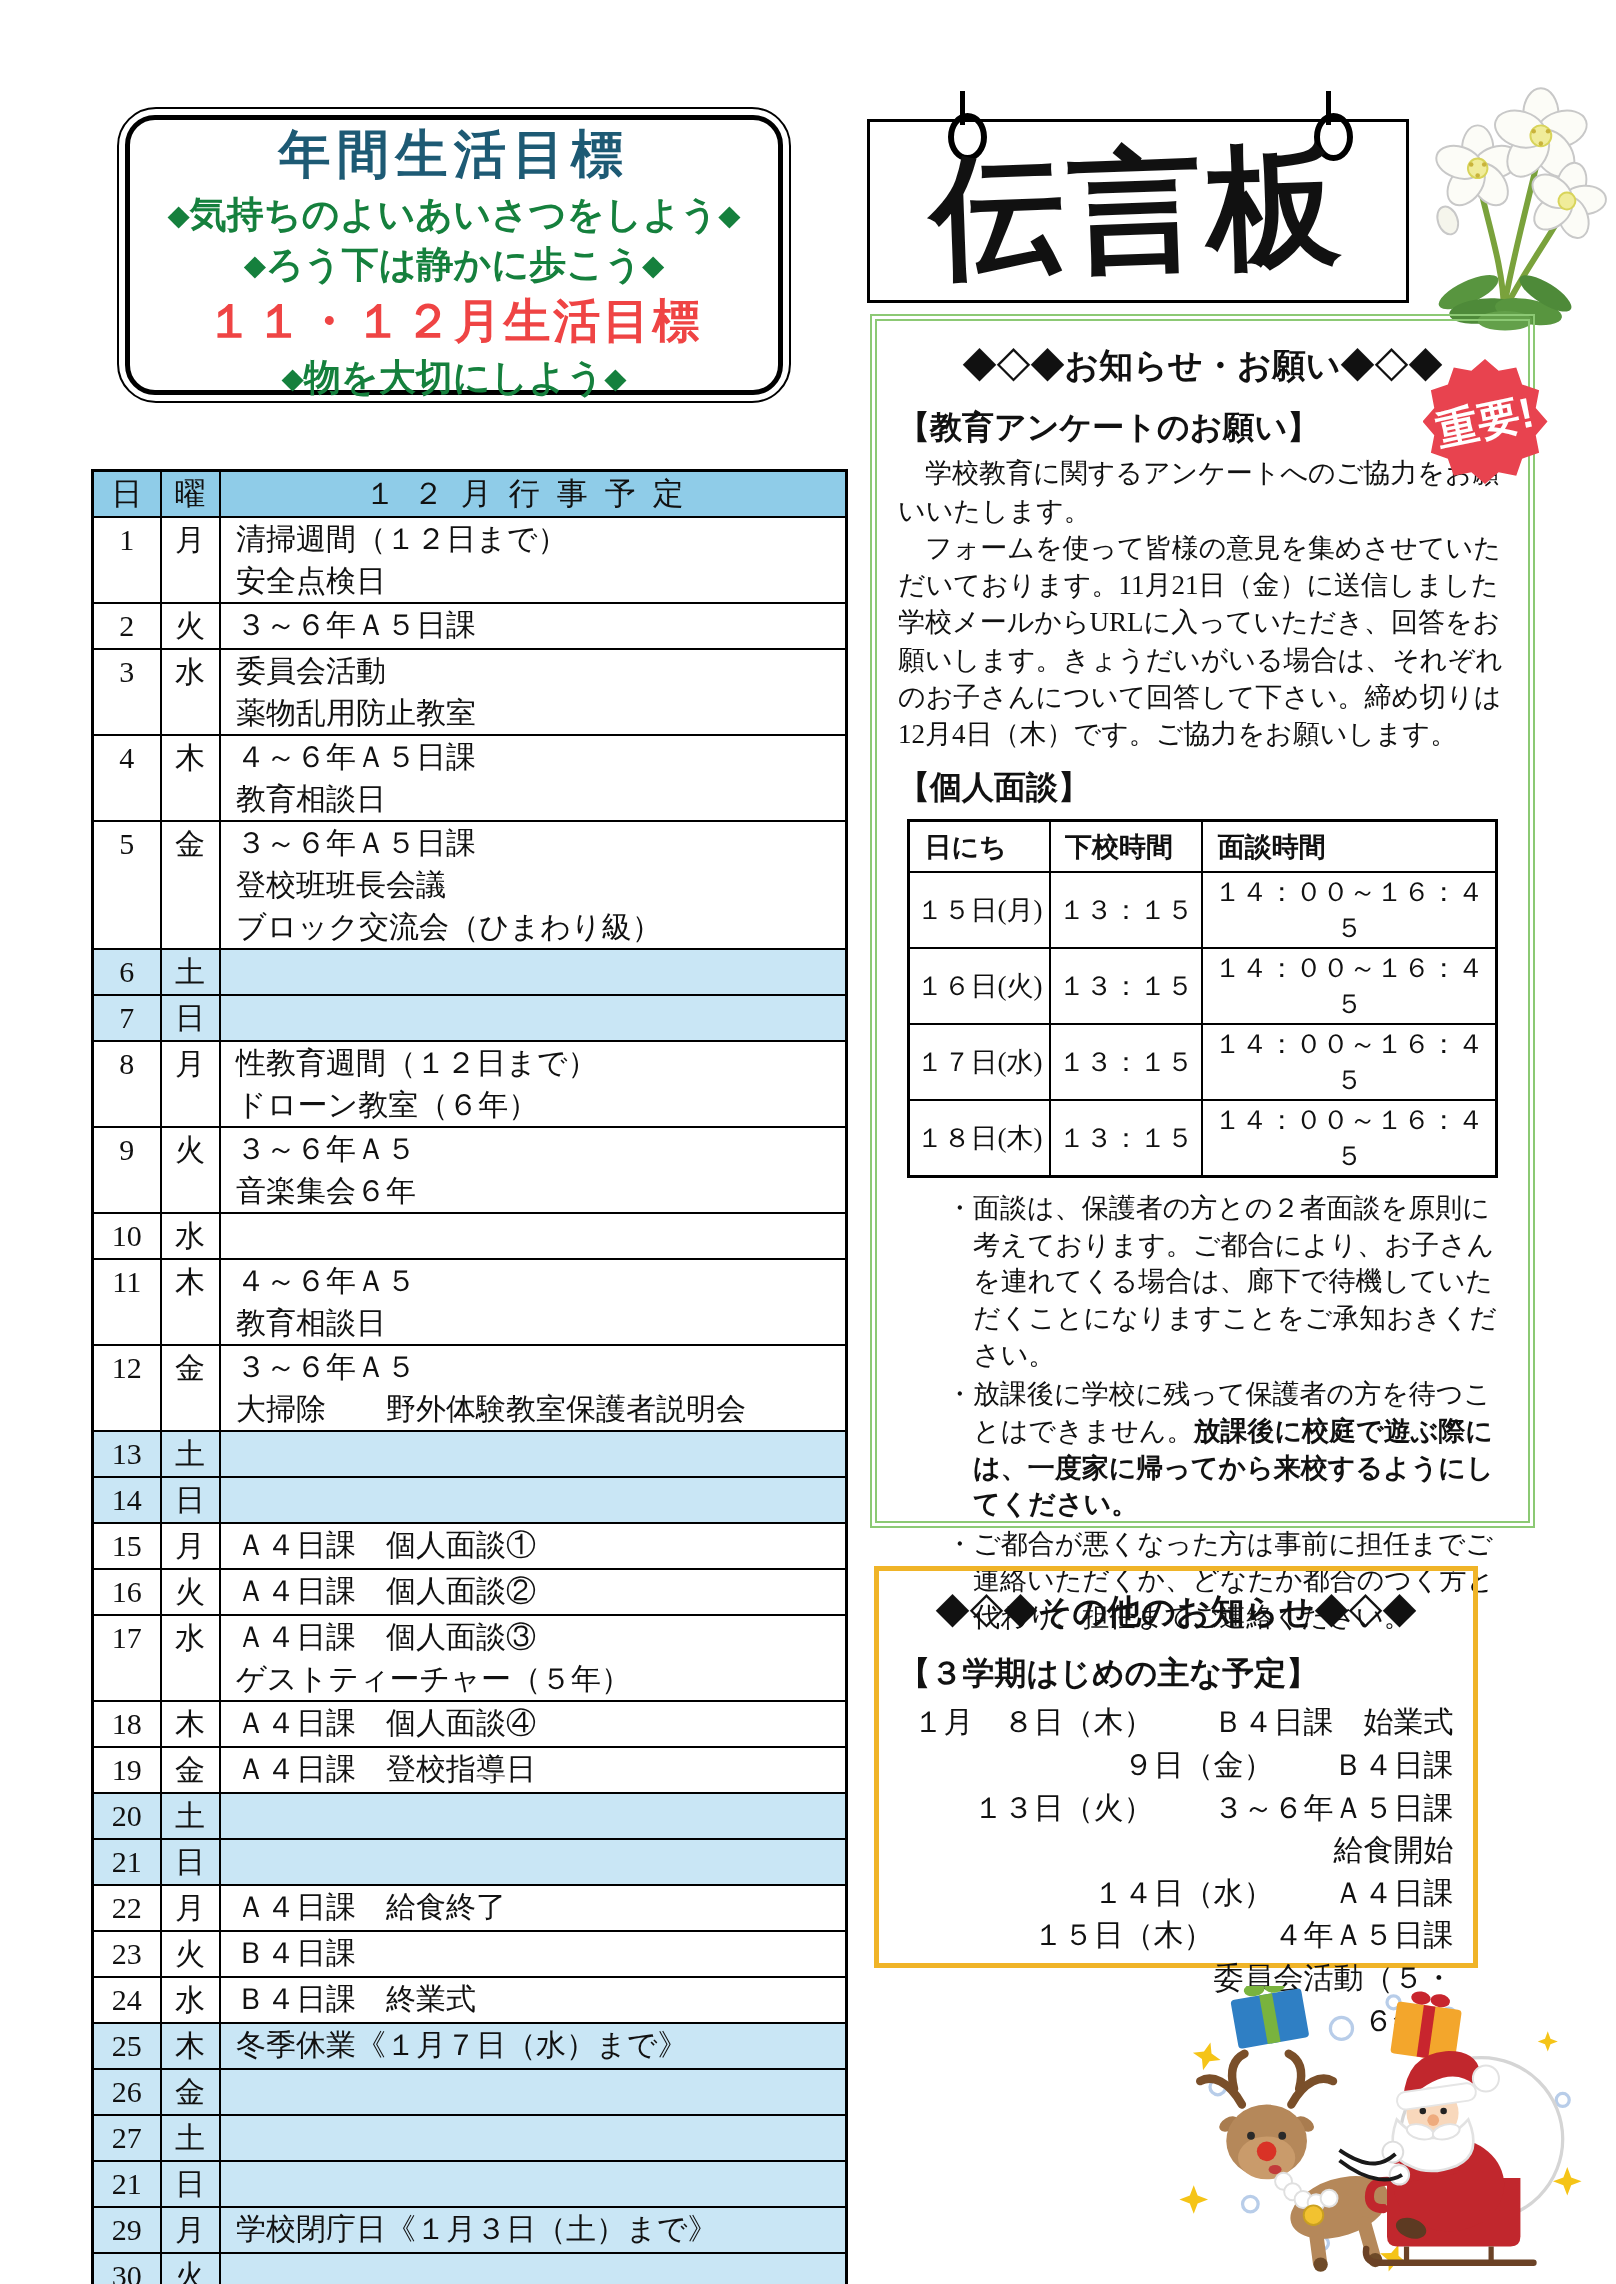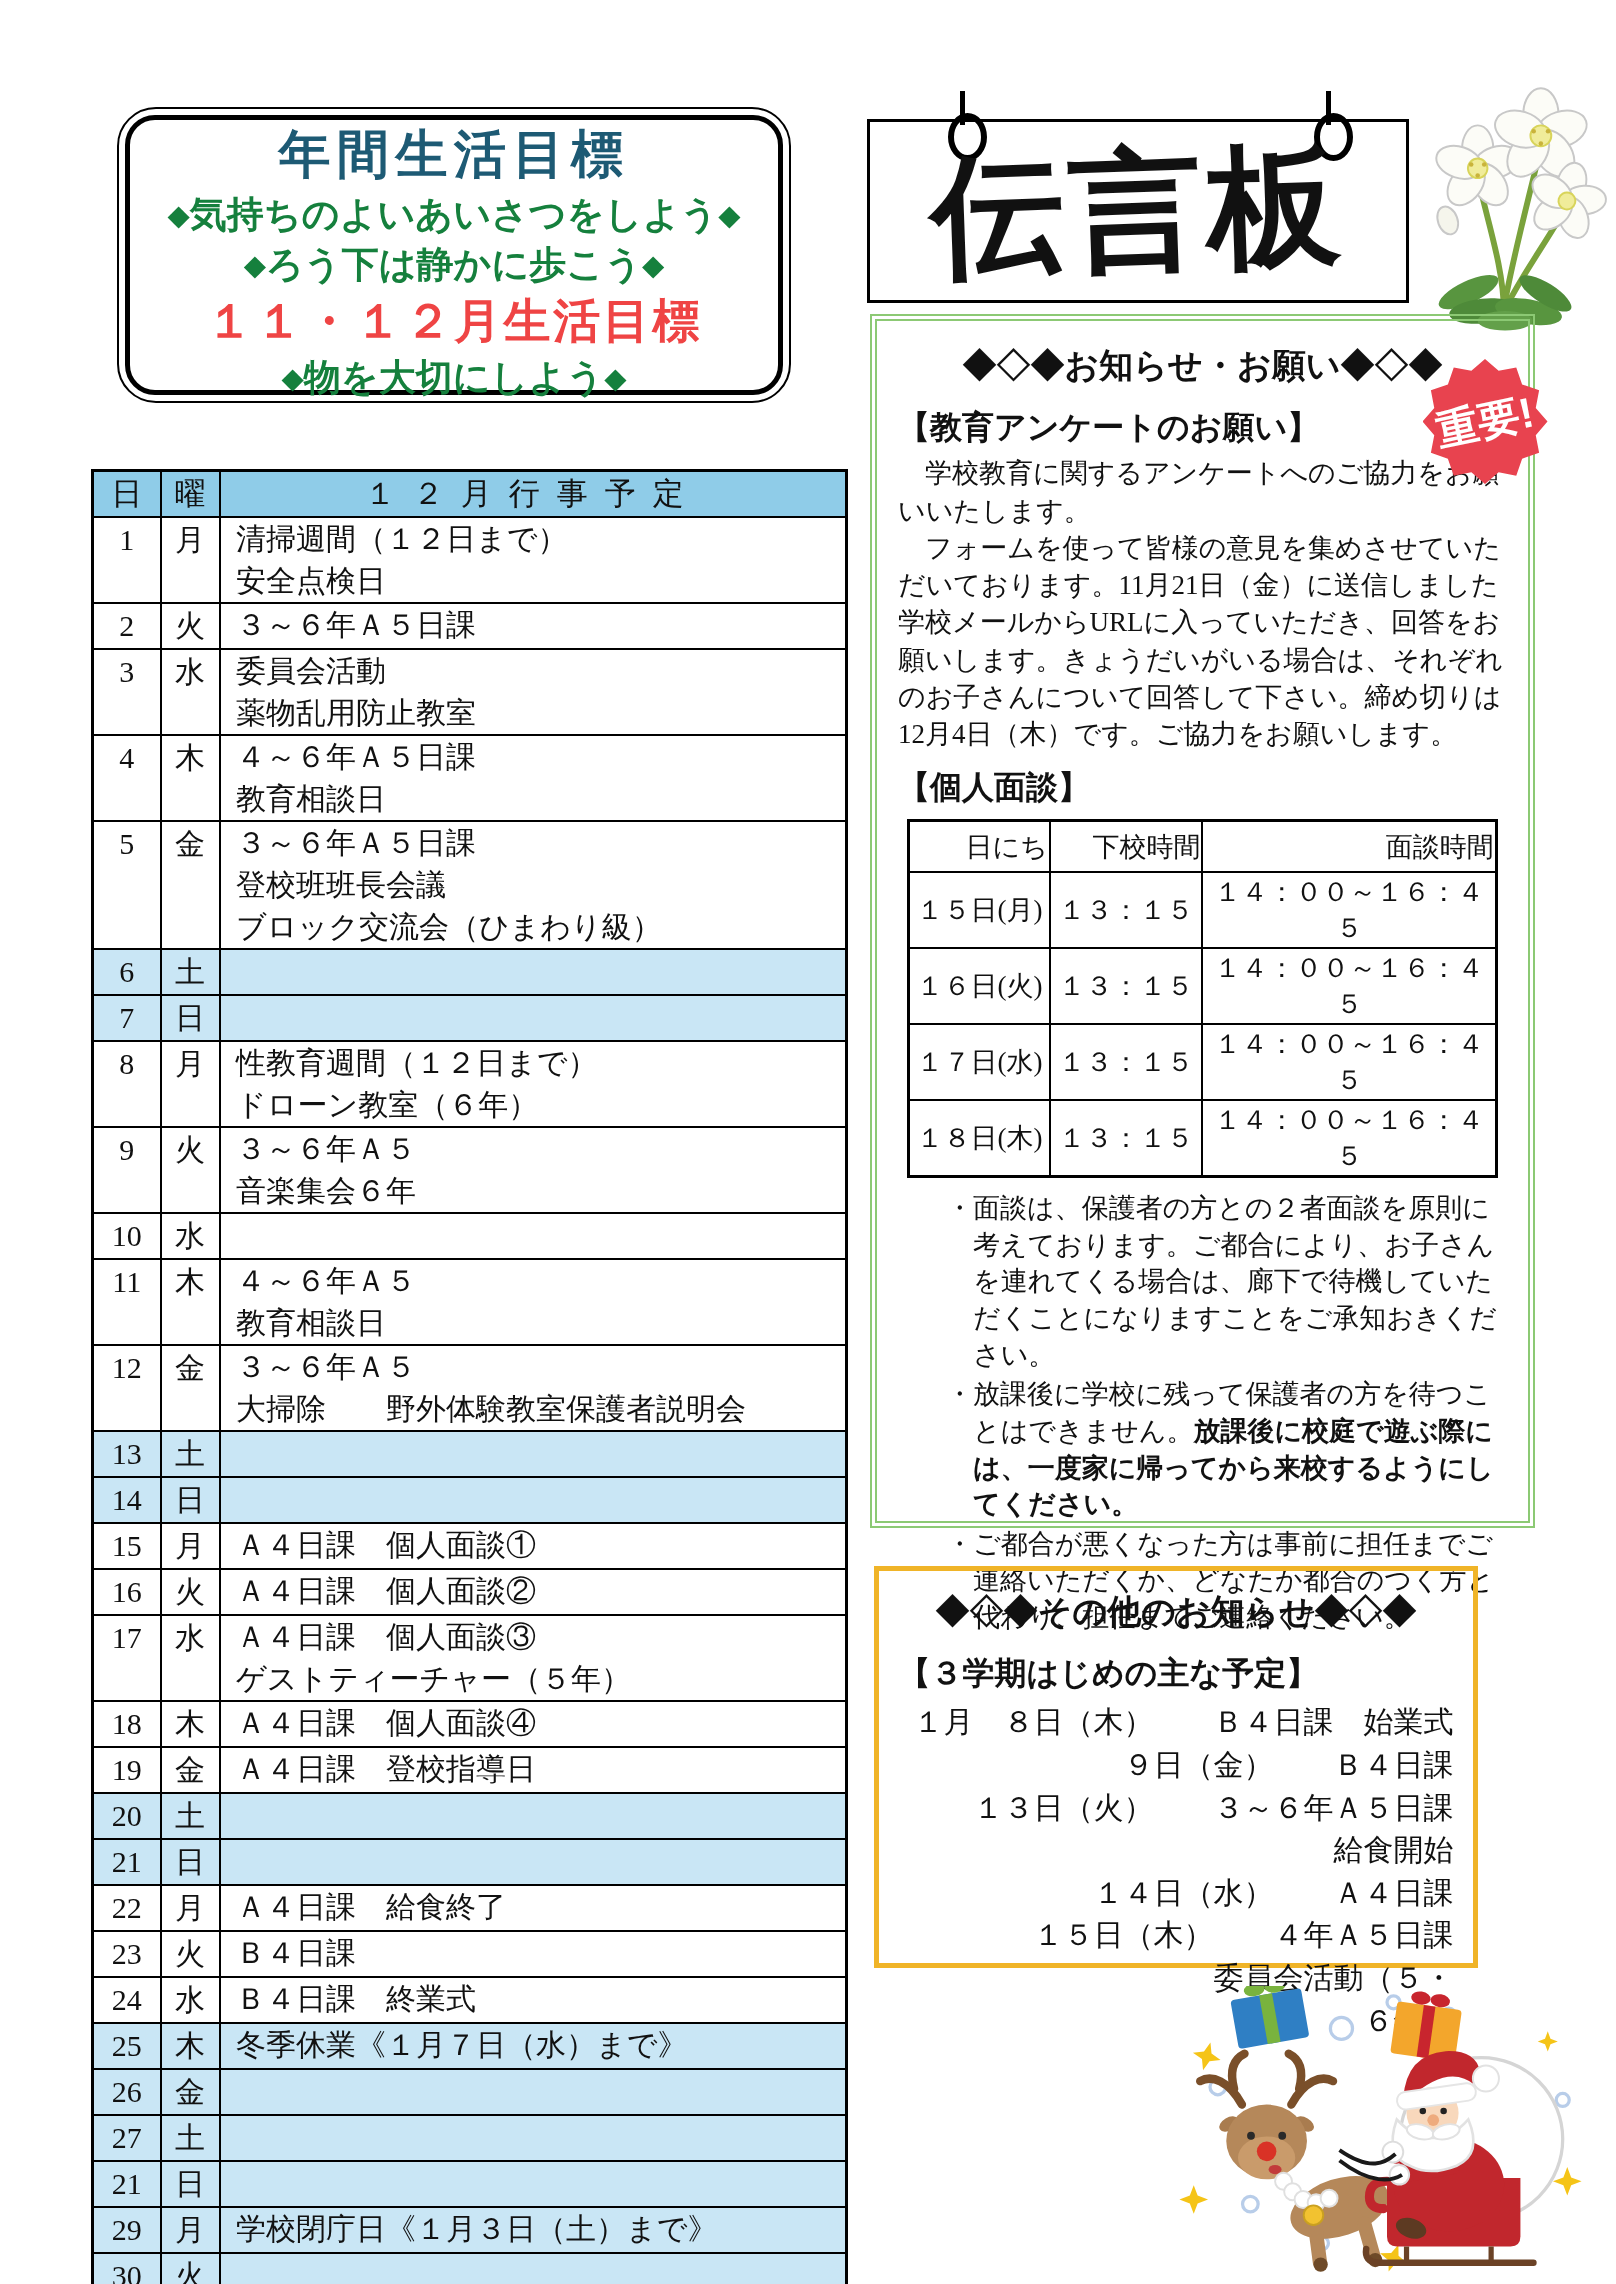--- a/index.html
+++ b/index.html
@@ -49,21 +49,21 @@
   .sub-head{font-family:"Liberation Sans",sans-serif;font-weight:bold;font-size:32px;margin:13px 0 5.2px 0;}
   .notice-box p{font-size:27px;line-height:1.38;margin:0;text-indent:1em;}
   .badge{position:absolute;top:38px;right:-19.5px;width:125px;height:125px;
          display:flex;align-items:center;justify-content:center;
          background:#e8434f;
          clip-path:polygon(100% 50%,90.6% 60.9%,93.3% 75%,79.7% 79.7%,75% 93.3%,60.9% 90.6%,50% 100%,39.1% 90.6%,25% 93.3%,20.3% 79.7%,6.7% 75%,9.4% 60.9%,0% 50%,9.4% 39.1%,6.7% 25%,20.3% 20.3%,25% 6.7%,39.1% 9.4%,50% 0%,60.9% 9.4%,75% 6.7%,79.7% 20.3%,93.3% 25%,90.6% 39.1%);}
   .badge span{color:#fff;font-family:"Liberation Sans",sans-serif;font-weight:900;font-size:42px;
               transform:rotate(-12deg);}
   .meet{width:97%;margin:9px auto 11.7px auto;border-collapse:collapse;border:3.3px solid #000;}
   .meet th,.meet td{border:2px solid #000;font-size:27px;}
-  .meet th{height:47px;text-align:right;padding-left:14.3px;font-weight:normal;}
+  .meet th{height:47px;text-align:left;padding-left:14.3px;font-weight:bold;}
   .meet td{height:57px;text-align:center;}
   .meet .mcol0{width:24%;} .meet .mcol1{width:26%;}
   .notes{list-style:none;margin:11.7px 0 0 0;padding:0;}
   .notes li{font-size:27px;line-height:1.36;padding-left:27px;text-indent:-27px;margin-bottom:2.6px;margin-left:48px;}
   .nb{font-weight:bold;font-family:"Liberation Sans",sans-serif;}
 
   
   .other-box{position:absolute;left:874px;top:1566px;width:604px;height:402px;
              border:5.9px solid #f0b428;box-sizing:border-box;padding:10.4px 19.5px;}
   .sched{font-size:30px;line-height:1.42;white-space:pre-line;margin-top:3.9px;text-align:right;}

